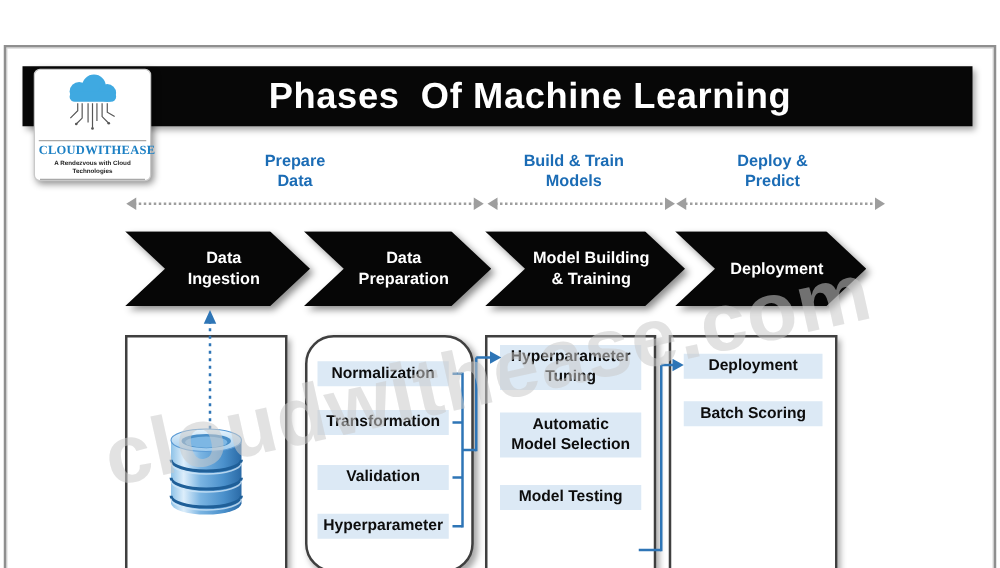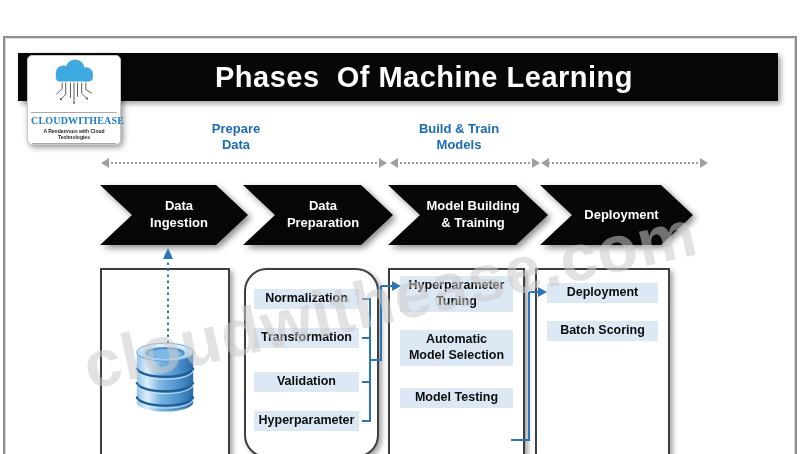--- a/index.html
+++ b/index.html
@@ -113,20 +113,21 @@
           <circle cx="50" cy="74" r="1.8"></circle>
           <circle cx="72" cy="67" r="1.8"></circle>
       </g>
     </svg>
     <div class="logo-name">CLOUDWITHEASE</div>
     <div class="logo-tagline">A Rendezvous with Cloud Technologies</div>
   </div>
 
   <div class="phase-label" id="phase1">Prepare Data</div>
   <div class="phase-label" id="phase2">Build &amp; Train Models</div>
+  <div class="phase-label" id="phase3">Deploy &amp; Predict</div>
 
   <div class="dotline" id="dot1"></div>
   <div class="dotline" id="dot2"></div>
   <div class="dotline" id="dot3"></div>
 
   <div class="chev" id="chev1">
     <div class="chev-shape">Data Ingestion</div>
   </div>
   <div class="chev" id="chev2">
     <div class="chev-shape">Data Preparation</div>

